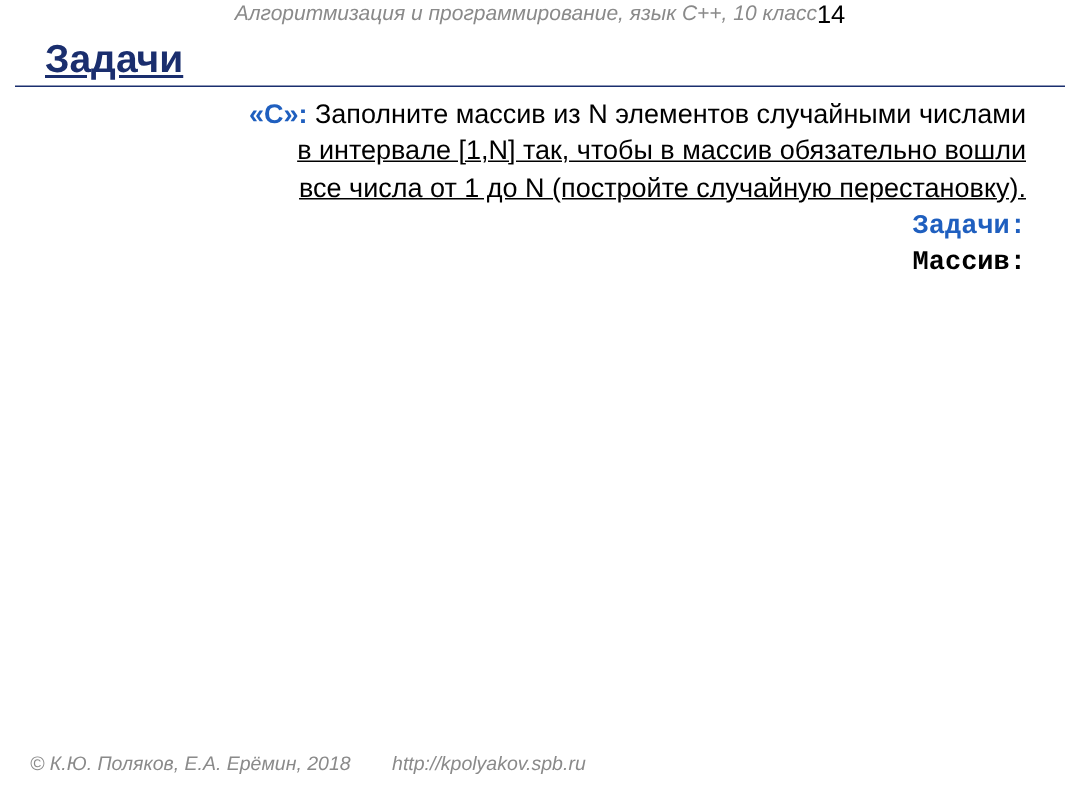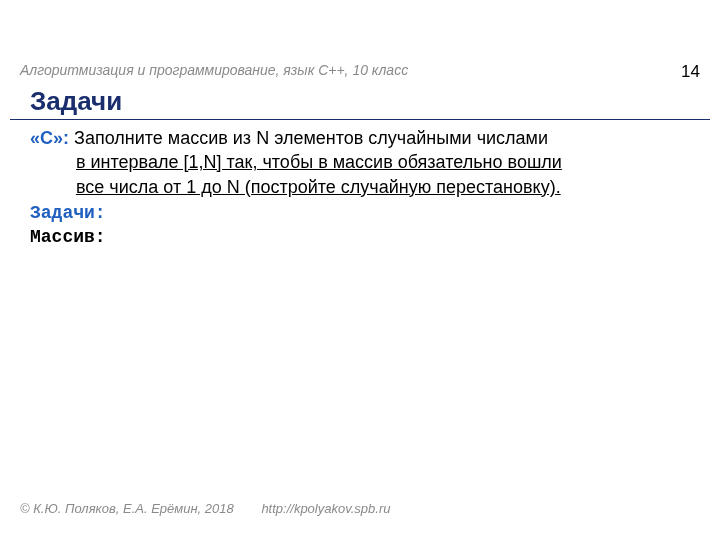--- a/index.html
+++ b/index.html
@@ -9,53 +9,54 @@
     }
     body {
       width: 720px;
       height: 540px;
       font-family: Arial, Helvetica, sans-serif;
       background: #ffffff;
       position: relative;
       overflow: hidden;
     }
     .header {
-      padding: 14px 20px 4px 20px;
+      padding: 0 20px 4px 20px;
       display: flex;
-      justify-content: space-between;
+      justify-content: center;
       align-items: flex-start;
       color: #8a8a8a;
       font-size: 14px;
       font-style: italic;
-      margin-top: 48px;
     }
     .breadcrumb {
       font-style: italic;
     }
     .page-number {
       color: #000;
       font-style: normal;
       font-weight: normal;
       font-size: 17px;
     }
     .title-block {
       padding: 0 20px 2px 20px;
       border-bottom: 1.5px solid #1a2e6e;
       margin: 0 10px;
     }
     .title {
       color: #1a2e6e;
       font-weight: bold;
       font-size: 26px;
+      text-decoration: underline;
     }
     .content {
       padding: 6px 36px 0 30px;
       font-size: 18px;
       line-height: 1.35;
       color: #000;
+      text-align: right;
     }
     .task-label {
       color: #1f5fbf;
       font-weight: bold;
     }
     .task-text-line {
       display: block;
     }
     .indent {
       margin-left: 46px;

